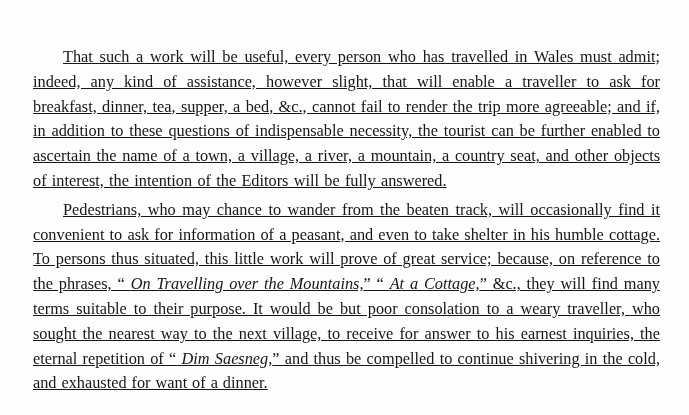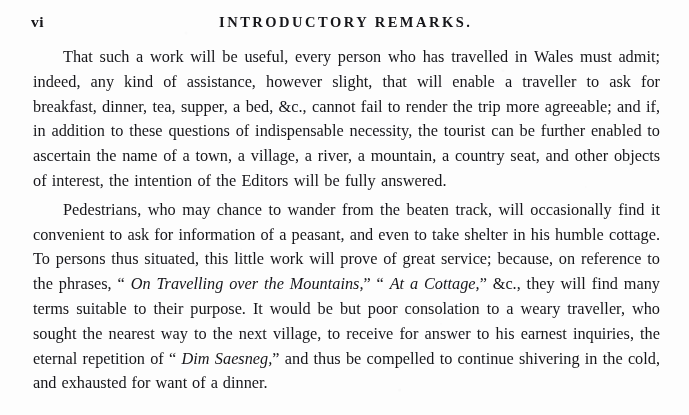--- a/index.html
+++ b/index.html
@@ -69,20 +69,21 @@
 
   .para {
     margin: 0;
     text-align: justify;
     text-align-last: left;
     font-size: 16.3px;
     line-height: 24.8px;
     text-indent: 30px;
     word-spacing: 0.4px;
     hyphens: none;
+    text-decoration: underline;
     -webkit-hyphens: none;
   }
 
   .para + .para {
     margin-top: 4px;
   }
 
   .para i {
     font-style: italic;
   }
@@ -102,24 +103,20 @@
       radial-gradient(circle at 85% 45%, rgba(0,0,0,0.02) 0 0.6px, transparent 1.4px),
       radial-gradient(circle at 64% 78%, rgba(0,0,0,0.02) 0 0.6px, transparent 1.4px),
       radial-gradient(circle at 35% 60%, rgba(0,0,0,0.015) 0 0.6px, transparent 1.4px);
   }
 </style>
 </head>
 <body>
 
 <div class="page">
 
-  <div class="running-head">
-    <span class="folio">vi</span>
-    <span class="head-title">INTRODUCTORY REMARKS.</span>
-  </div>
 
   <div class="body-block">
     <p class="para p1"><span>That such a work will be useful, every person who has travelled in Wales must admit; indeed, any kind of assistance, however slight, that will enable a traveller to ask for breakfast, dinner, tea, supper, a bed, &amp;c., cannot fail to render the trip more agreeable; and if, in addition to these questions of indispensable necessity, the tourist can be further enabled to ascertain the name of a town, a village, a river, a mountain, a country seat, and other objects of interest, the intention of the Editors will be fully answered.</span></p>
     <p class="para p2"><span>Pedestrians, who may chance to wander from the beaten track, will occasionally find it convenient to ask for information of a peasant, and even to take shelter in his humble cottage.  To persons thus situated, this little work will prove of great service; because, on reference to the phrases, “ </span><i>On Travelling over the Mountains,</i><span>” “ </span><i>At a Cottage,</i><span>” &amp;c., they will find many terms suitable to their purpose.  It would be but poor consolation to a weary traveller, who sought the nearest way to the next village, to receive for answer to his earnest inquiries, the eternal repetition of “ </span><i>Dim Saesneg,</i><span>” and thus be compelled to continue shivering in the cold, and exhausted for want of a dinner.</span></p>
   </div>
 
   <div class="grain"></div>
 </div>
 
 </body></html>

